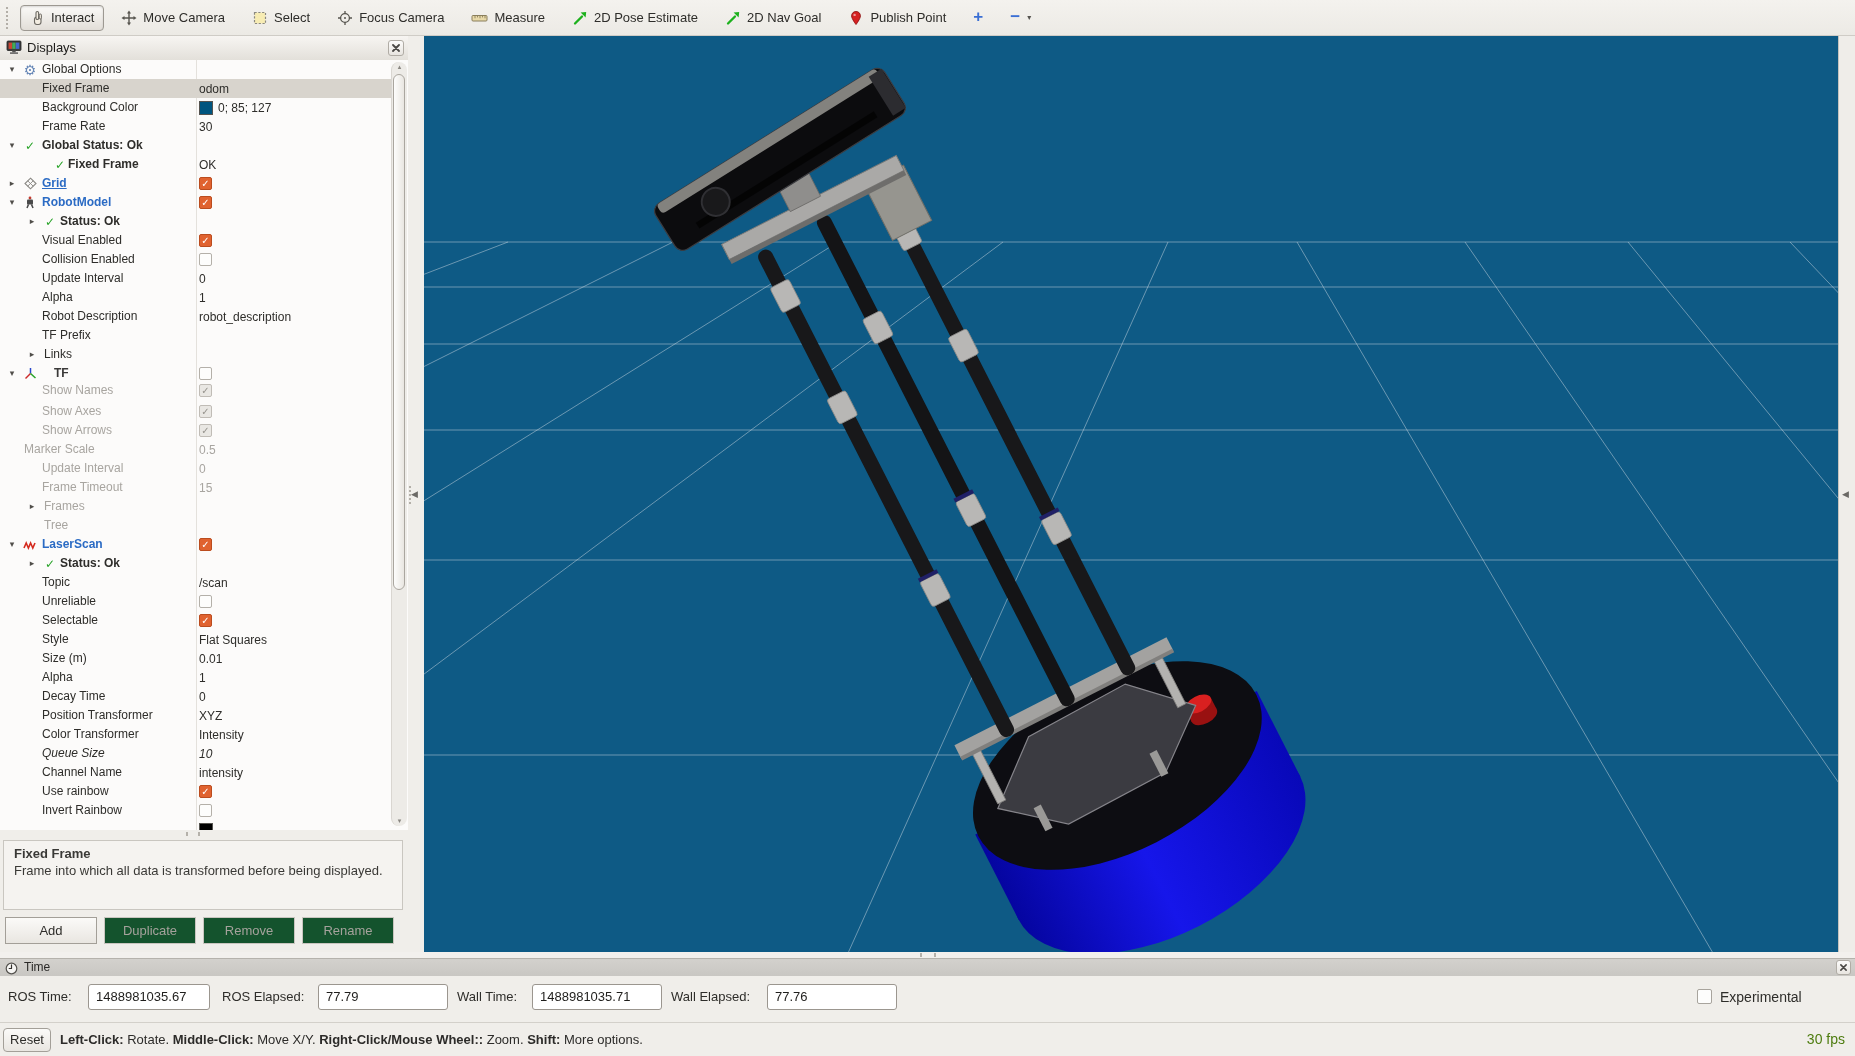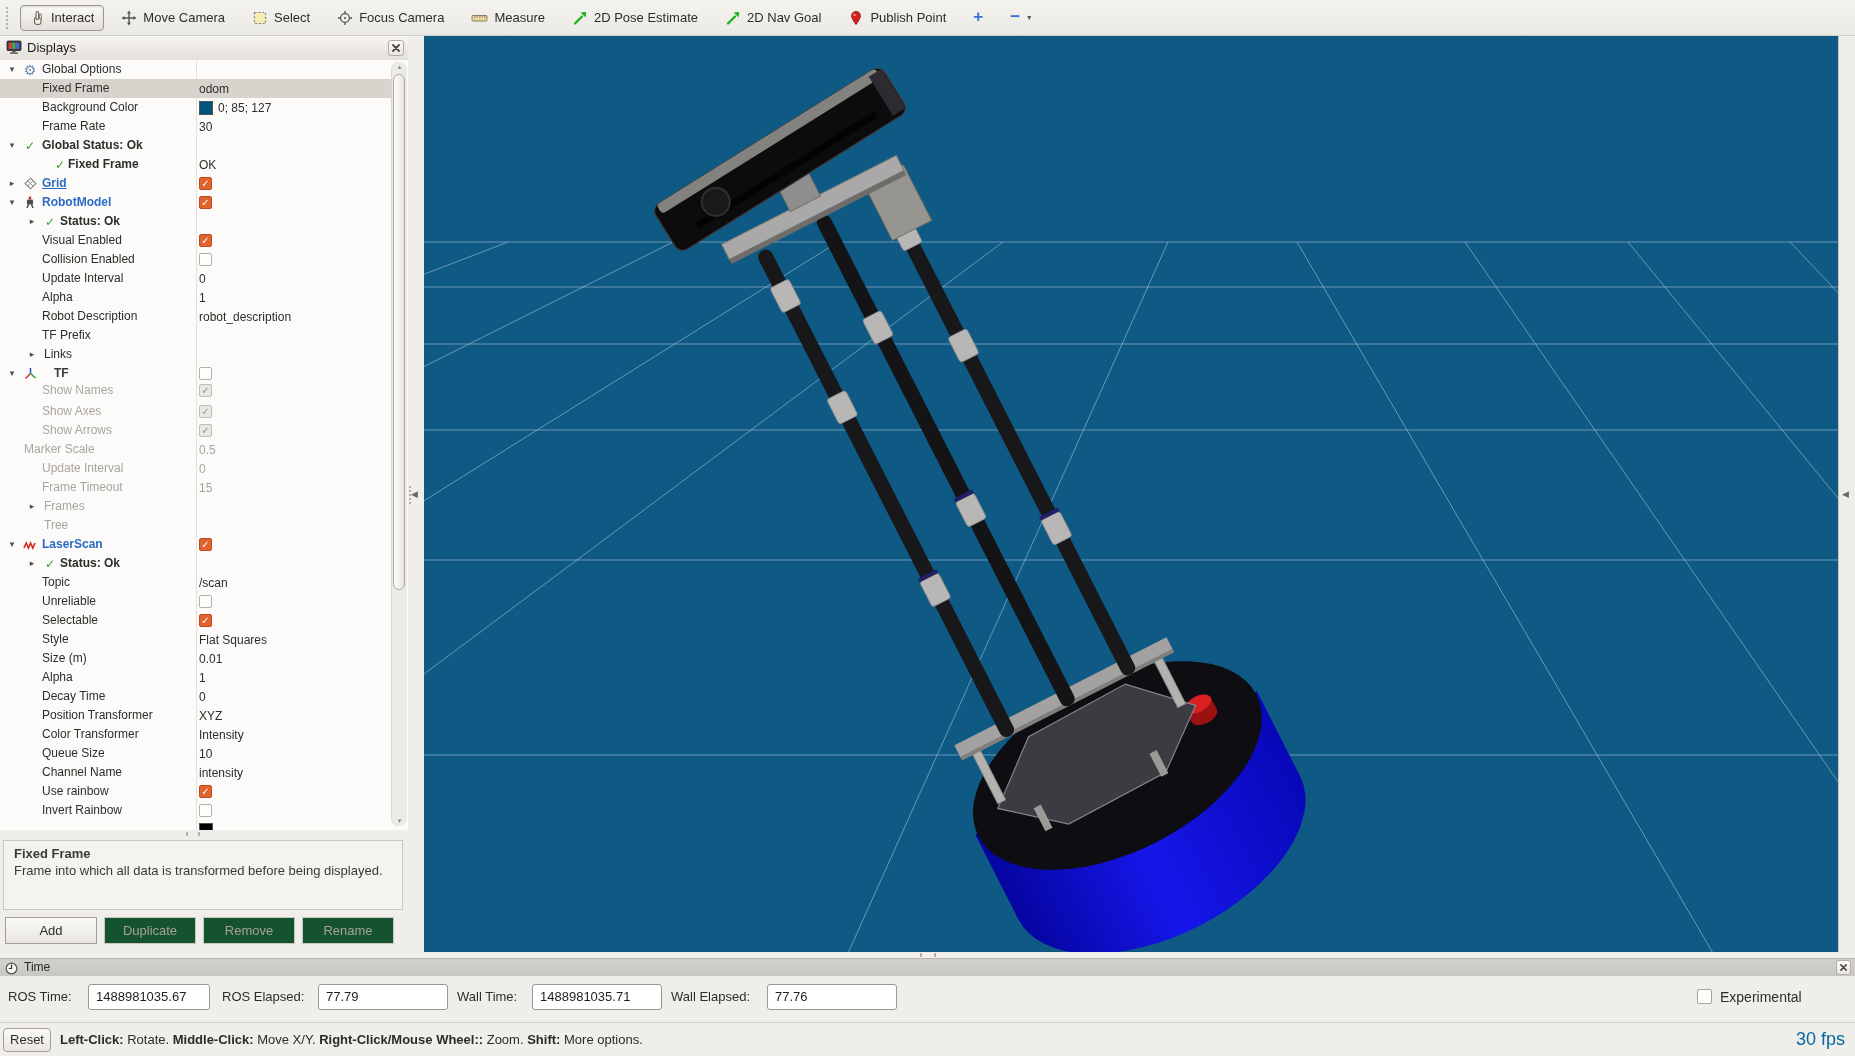--- a/index.html
+++ b/index.html
@@ -65,21 +65,21 @@
   #tcontent{position:absolute;left:0;top:18px;width:100%;height:46px;background:#f0eeea;}
   .tf-label{position:absolute;top:13px;font-size:13px;color:#2e2d2a;white-space:nowrap;}
   .tf-input{position:absolute;top:8px;height:26px;background:#fff;border:1px solid #9b968f;border-radius:3px;box-sizing:border-box;font-size:13px;line-height:24px;padding-left:7px;color:#1f1e1c;white-space:nowrap;overflow:hidden;}
   #expbox{position:absolute;left:1697px;top:13px;width:15px;height:15px;background:#fdfdfc;border:1px solid #a8a49d;border-radius:2px;box-sizing:border-box;}
   #explabel{position:absolute;left:1720px;top:13px;font-size:14px;color:#2e2d2a;}
   
   #statusbar{position:absolute;left:0;top:1022px;width:1855px;height:34px;background:#f0eeea;border-top:1px solid #d3d0ca;box-sizing:border-box;}
   #resetbtn{position:absolute;left:3px;top:5px;width:48px;height:24px;border:1px solid #a39f98;border-radius:4px;background:linear-gradient(#fbfaf8,#e9e6e1);font-size:13px;text-align:center;line-height:22px;box-sizing:border-box;}
   #statustext{position:absolute;left:60px;top:0;line-height:33px;font-size:13px;color:#2c2b29;white-space:nowrap;}
   #statustext b{font-weight:bold;}
-  #fps{position:absolute;right:10px;top:0;line-height:33px;font-size:18px;color:#0369a1;}
+  #fps{position:absolute;right:10px;top:0;line-height:33px;font-size:14px;color:#4d7c0f;}
 </style>
 </head>
 <body>
 
 <div id="app">
 
   <div id="toolbar">
     <div class="tgrip"></div>
 
   <div class="tool active">
@@ -430,21 +430,21 @@
           <span class="val">
             <span>XYZ</span>
           </span>
         </div>
         <div class="row" style="top: 665px;">
           <span class="lbl" style="left: 42px;">Color Transformer</span>
           <span class="val">
             <span>Intensity</span>
           </span>
         </div>
-        <div class="row" style="top: 684px;">
+        <div class="row" style="top: 684px; font-style: italic;">
           <span class="lbl" style="left: 42px;">Queue Size</span>
           <span class="val">
             <span>10</span>
           </span>
         </div>
         <div class="row" style="top: 703px;">
           <span class="lbl" style="left: 42px;">Channel Name</span>
           <span class="val">
             <span>intensity</span>
           </span>

